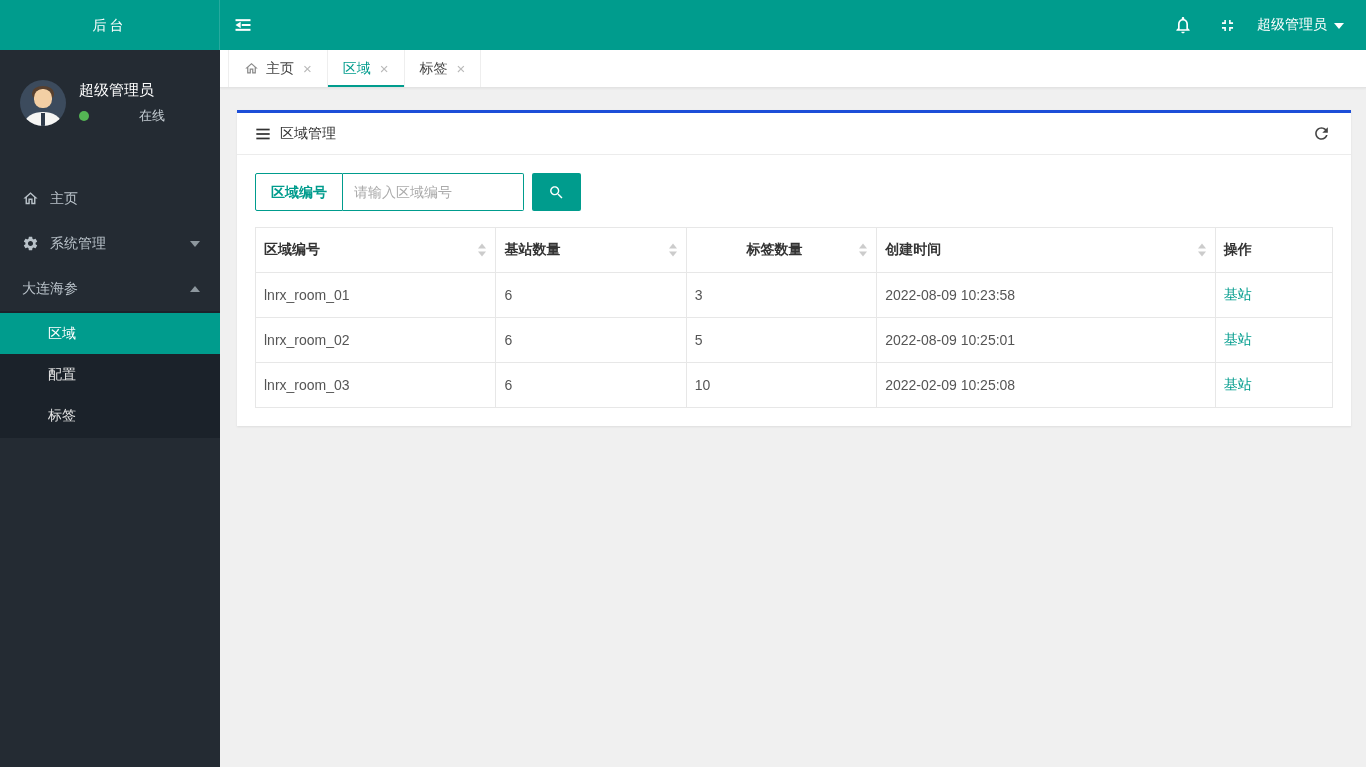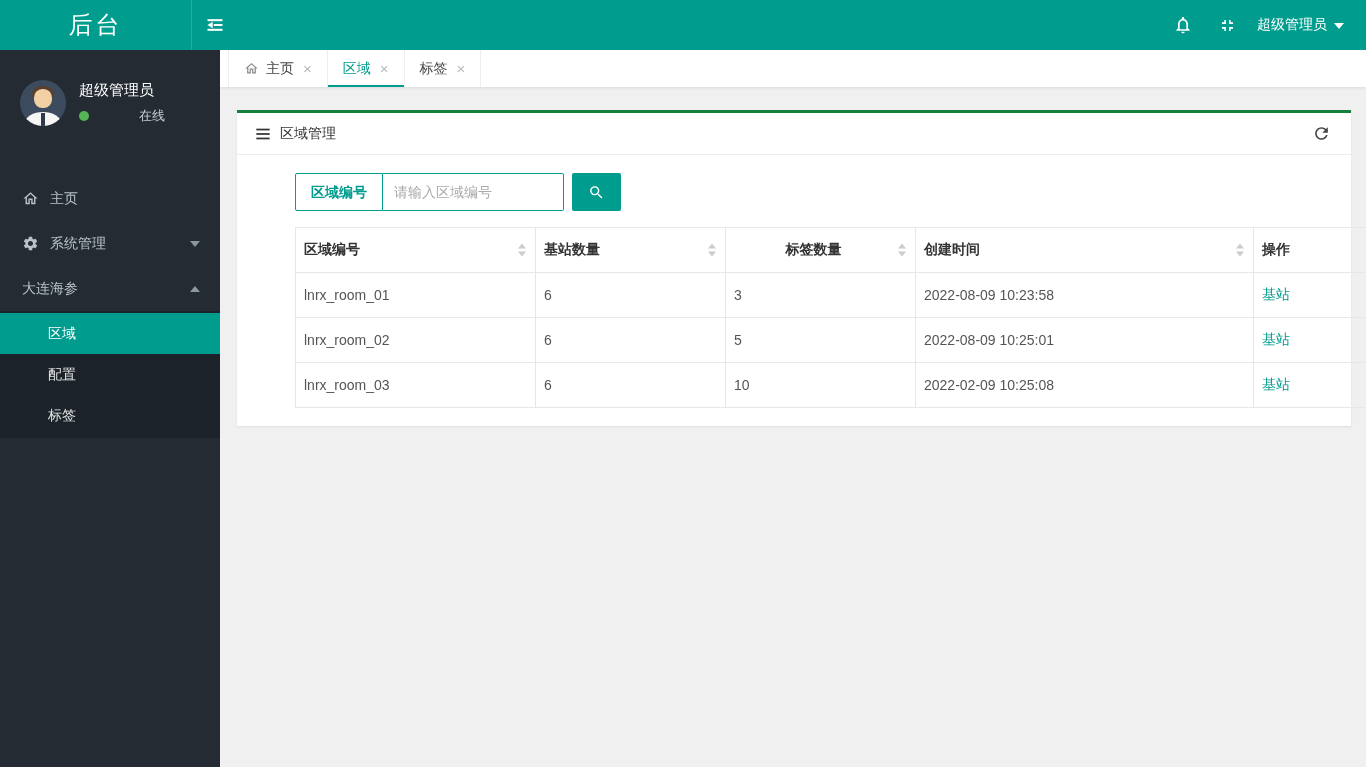--- a/index.html
+++ b/index.html
@@ -6,21 +6,21 @@
   html,body { width:1366px; height:767px; }
   body {
     font-family:"Liberation Sans","DejaVu Sans",sans-serif;
     background:#f0f0f0; overflow:hidden; position:relative;
     --accent:#009c8d; --sidebar-bg:#242b33; --submenu-bg:#1b222a;
   }
   svg { display:block; }
 
   
   .topbar { position:absolute; top:0; left:0; right:0; height:50px; background:var(--accent); display:flex; align-items:center; z-index:20; }
-  .logo { width:192px; height:50px; line-height:50px; text-align:center; color:#fff; font-size:24px; letter-spacing:3px; border-right:1px solid rgba(255,255,255,.15); flex:0 0 auto; cursor:pointer; }
+  .logo { width:220px; height:50px; line-height:50px; text-align:center; color:#fff; font-size:14px; letter-spacing:3px; border-right:1px solid rgba(255,255,255,.15); flex:0 0 auto; cursor:pointer; }
   .topbar-toggle { width:46px; height:50px; display:flex; align-items:center; justify-content:center; cursor:pointer; }
   .topbar-right { margin-left:auto; display:flex; align-items:center; height:50px; padding-right:22px; }
   .topbar-iconbtn { width:44px; height:50px; display:flex; align-items:center; justify-content:center; cursor:pointer; }
   .user-dropdown { display:flex; align-items:center; color:#fff; font-size:14px; margin-left:8px; cursor:pointer; }
   .caret-dn { width:0; height:0; border-left:5px solid transparent; border-right:5px solid transparent; border-top:6px solid #fff; margin-left:7px; margin-top:2px; }
 
   
   .sidebar { position:absolute; top:50px; left:0; bottom:0; width:220px; background:var(--sidebar-bg); z-index:10; }
   .user-panel { display:flex; align-items:center; padding:30px 15px 22px 20px; }
   .avatar { width:46px; height:46px; border-radius:50%; background:#3c4b5d; position:relative; overflow:hidden; flex:0 0 auto; }
@@ -45,26 +45,26 @@
   
   .main { position:absolute; top:50px; left:220px; right:0; bottom:0; background:#f0f0f0; }
   .tabbar { height:38px; background:#fff; border-bottom:1px solid #e3e3e3; display:flex; align-items:stretch; padding-left:8px; box-shadow:0 1px 2px rgba(0,0,0,.05); }
   .tab { display:flex; align-items:center; padding:0 15px; font-size:14px; color:#444; position:relative; cursor:pointer; border-right:1px solid #eee; }
   .tab:first-child { border-left:1px solid #eee; }
   .tab .t-icon { width:15px; height:15px; margin-right:7px; }
   .tab.active { color:var(--accent); }
   .tab.active::after { content:""; position:absolute; left:0; right:0; bottom:0; height:2px; background:var(--accent); }
   .tab-close { color:#b9b9b9; font-size:15px; margin-left:9px; line-height:1; cursor:pointer; }
 
-  .card { margin:22px 15px 0 17px; background:#fff; border-top:3px solid #15803d; box-shadow:0 1px 2px rgba(0,0,0,.08); }
+  .card { margin:22px 15px 0 17px; background:#fff; border-top:3px solid #1d4ed8; box-shadow:0 1px 2px rgba(0,0,0,.08); }
   .card-header { height:42px; display:flex; align-items:center; padding:0 18px; border-bottom:1px solid #ececec; }
   .card-title { font-size:14px; color:#333; margin-left:9px; }
   .refresh-btn { margin-left:auto; cursor:pointer; width:24px; height:24px; display:flex; align-items:center; justify-content:center; }
 
-  .card-body { padding:18px 18px 18px 18px;margin-left:40px; }
+  .card-body { padding:18px 18px 18px 18px; }
   .search-row { display:flex; align-items:stretch; margin-bottom:16px; }
   .search-label { height:38px; line-height:36px; padding:0 15px; border:1px solid var(--accent); color:var(--accent); font-weight:bold; font-size:14px; background:#fff; border-radius:2px 0 0 2px; cursor:pointer; }
   .search-input { height:38px; width:181px; border:1px solid var(--accent); border-left:none; border-radius:0 2px 2px 0; padding:0 11px; font-size:14px; color:#ec4899; outline:none; font-family:inherit; }
   .search-input::placeholder { color:#aaa; }
   .search-btn { width:49px; height:38px; margin-left:8px; background:var(--accent); border:none; border-radius:2px; display:flex; align-items:center; justify-content:center; cursor:pointer; }
 
   table.grid { border-collapse:collapse; width:100%; table-layout:fixed; }
   .grid th, .grid td { border:1px solid #e7e7e7; height:45px; padding:0 8px; font-size:14px; text-align:left; overflow:hidden; white-space:nowrap; }
   .grid th { color:#333; font-weight:bold; position:relative; padding-right:22px; }
   .grid td { color:#555; }

